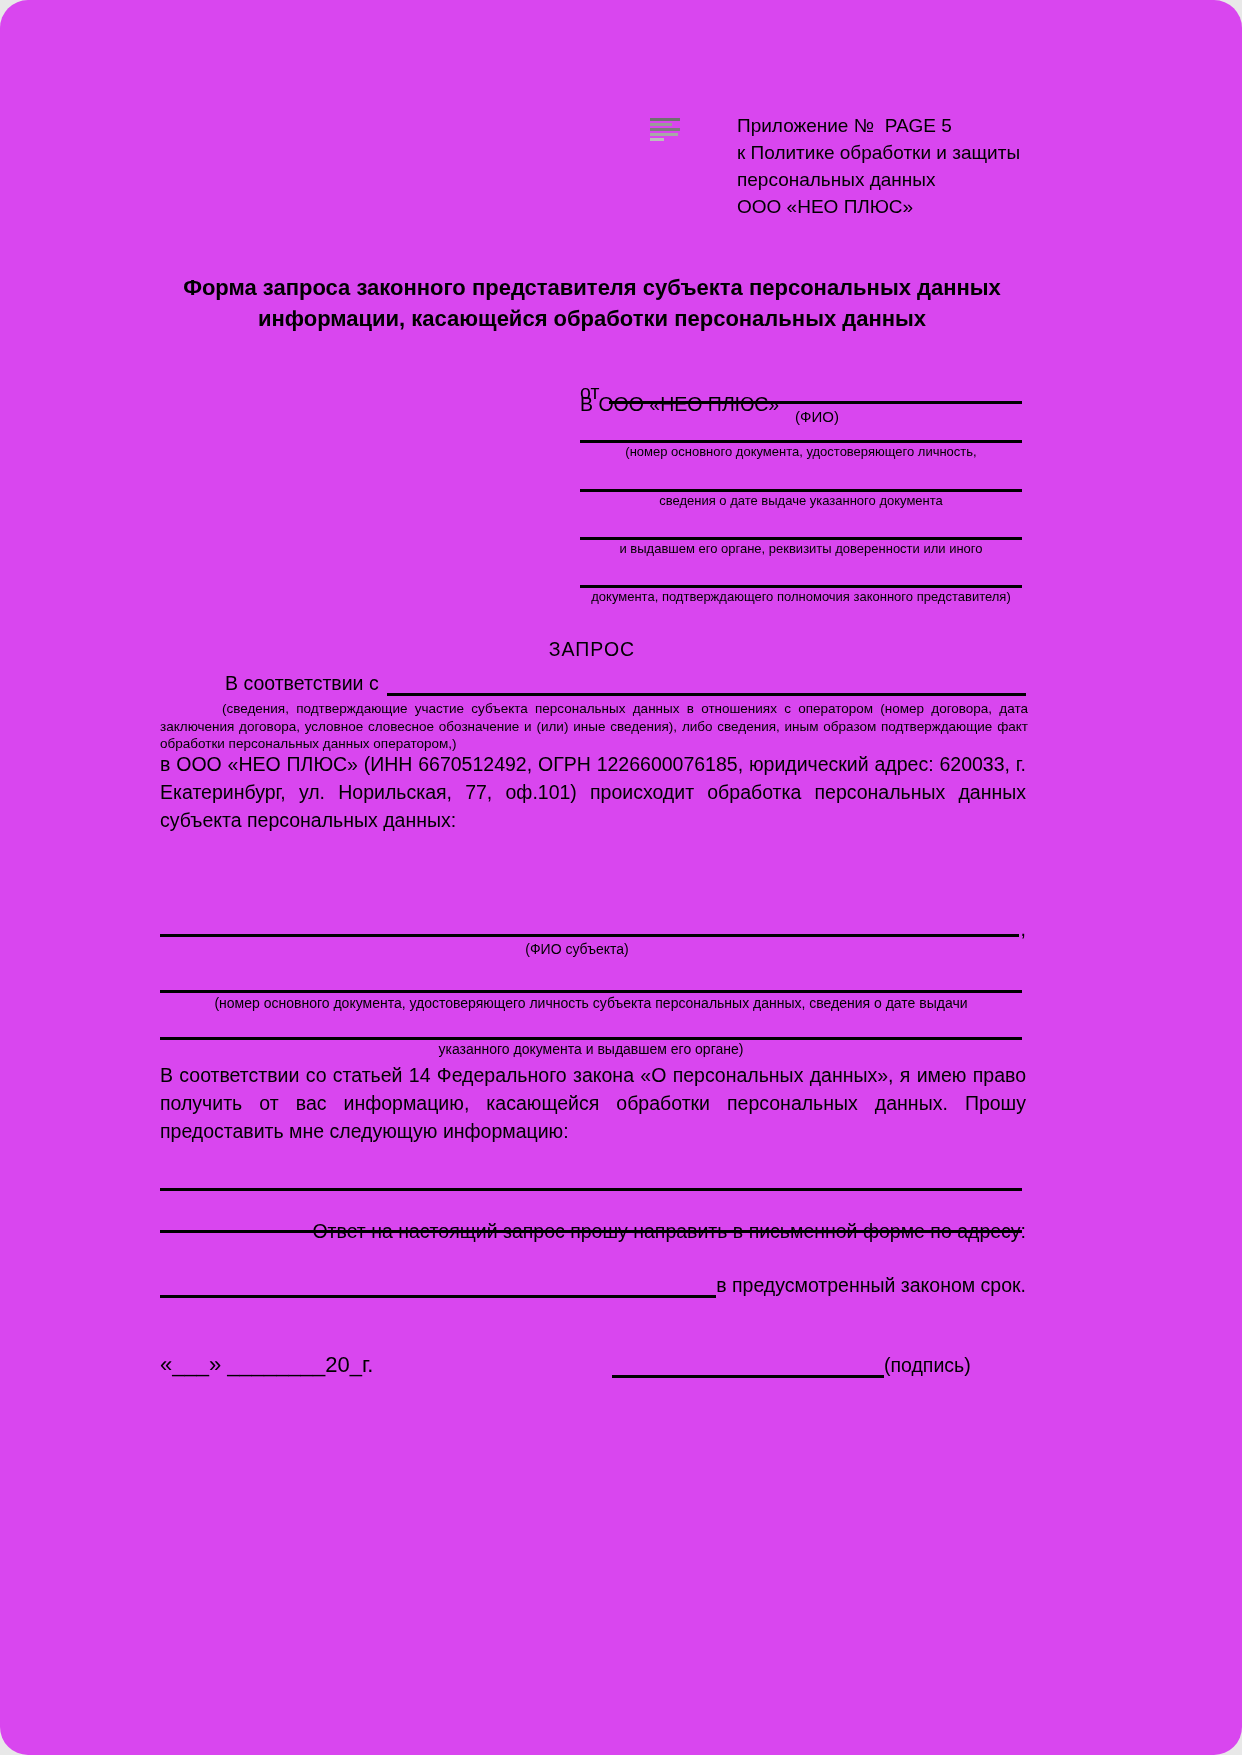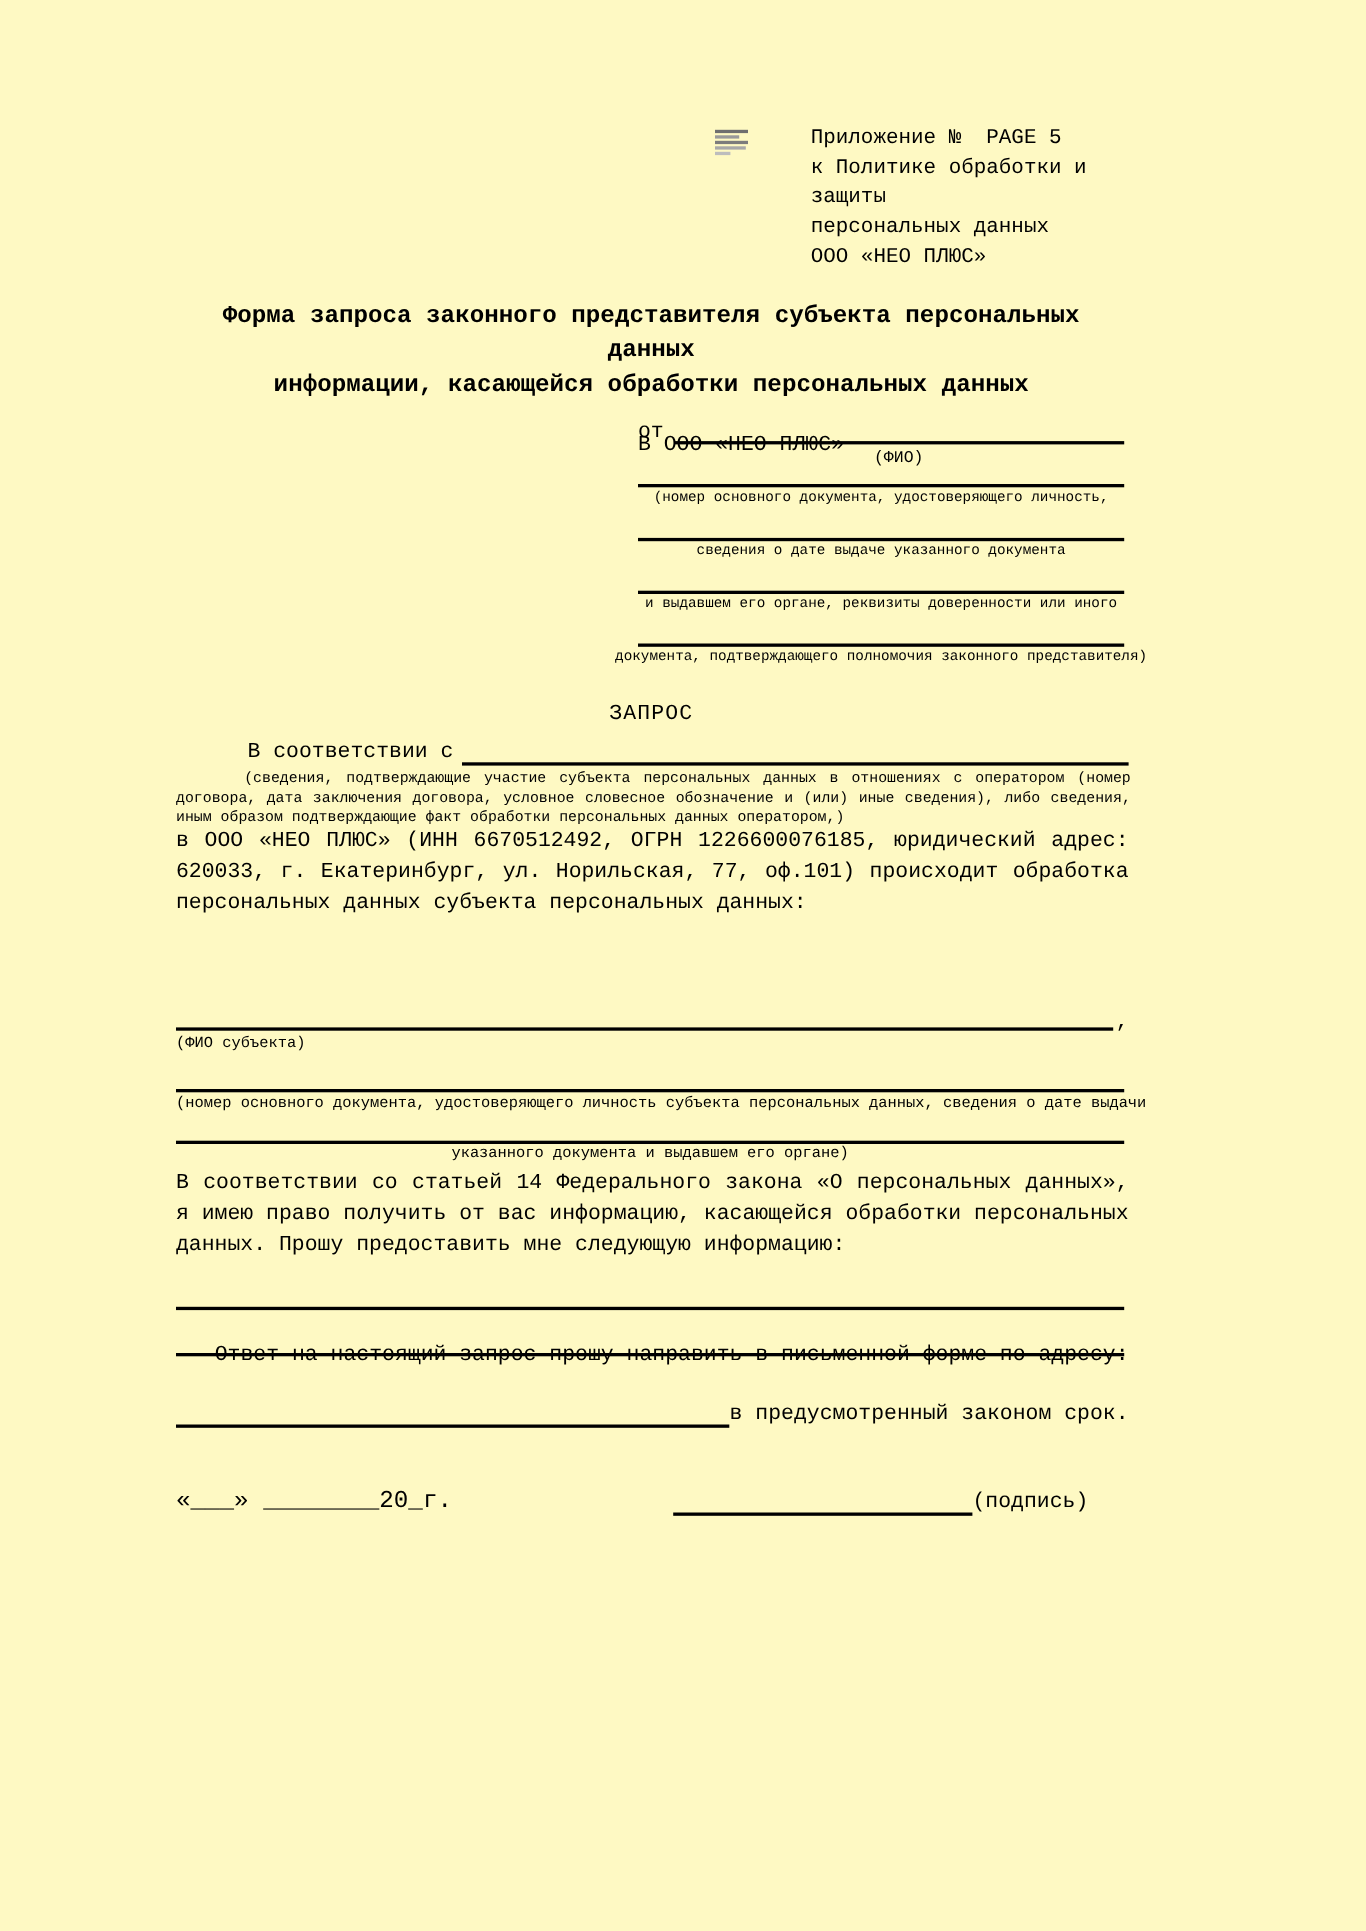--- a/index.html
+++ b/index.html
@@ -1,23 +1,24 @@
 <!DOCTYPE html>
 <html><head>
 <meta charset="utf-8">
 <style>
   html,body{margin:0;padding:0;background:#e8e8e8;}
   .page{
     position:relative;
     width:1242px;height:1755px;
     margin:0 auto;
-    background:#fef9c3;
+    background:#d946ef;
     color:#000000;
-    font-family:Liberation Mono, monospace;
+    font-family:Liberation Sans, sans-serif;
     overflow:hidden;
+    border-radius:28px;
   }
   .abs{position:absolute;}
 
   
   .artifact{left:650px;top:118px;width:32px;}
   .artifact .bar{height:3px;margin-bottom:2px;}
 
   
   .header-block{left:737px;top:112px;width:300px;font-size:19px;line-height:27px;}
   .header-block div{white-space:pre-wrap;}
@@ -39,21 +40,21 @@
   .zapros{left:158px;top:638px;width:868px;text-align:center;font-size:19.5px;letter-spacing:1px;}
   .intro-row{left:160px;top:670px;width:866px;height:26px;display:flex;}
   .intro-row .lbl{padding-left:65px;padding-right:8px;line-height:26px;font-size:19.5px;}
   .intro-row .blank{flex:1;border-bottom:3px solid #000;}
   .fineprint{left:160px;top:700px;width:868px;font-size:13.5px;line-height:17.5px;text-align:justify;text-indent:62px;}
   .para{left:160px;top:751px;width:866px;font-size:19.5px;line-height:27.8px;text-align:justify;}
   .law{top:1062px;}
   .subject-row{left:160px;top:907px;width:866px;height:30px;display:flex;align-items:stretch;}
   .subject-row .line{flex:1;border-bottom:3px solid #000;}
   .subject-row .comma{align-self:flex-end;font-size:19.5px;line-height:16px;padding-left:2px;}
-  .subject-cap{left:160px;top:941px;width:866px;font-size:14px;}
+  .subject-cap{left:144px;top:941px;width:866px;text-align:center;font-size:14px;}
   .u-line{left:160px;width:862px;height:30px;border-bottom:3px solid #000;}
   .doc-cap{left:160px;width:862px;text-align:center;font-size:14px;white-space:nowrap;}
   .reply-line{left:160px;top:1220px;width:866px;text-align:right;font-size:19.5px;}
   .reply-row{left:160px;top:1272px;width:866px;height:26px;display:flex;}
   .reply-row .line{flex:1;border-bottom:3px solid #000;}
   .reply-row .sfx{align-self:flex-end;font-size:19.5px;line-height:26px;}
 
   
   .footer-date{left:160px;top:1352px;font-size:22px;line-height:26px;}
   .footer-sig{left:612px;top:1352px;width:392px;height:26px;display:flex;}

